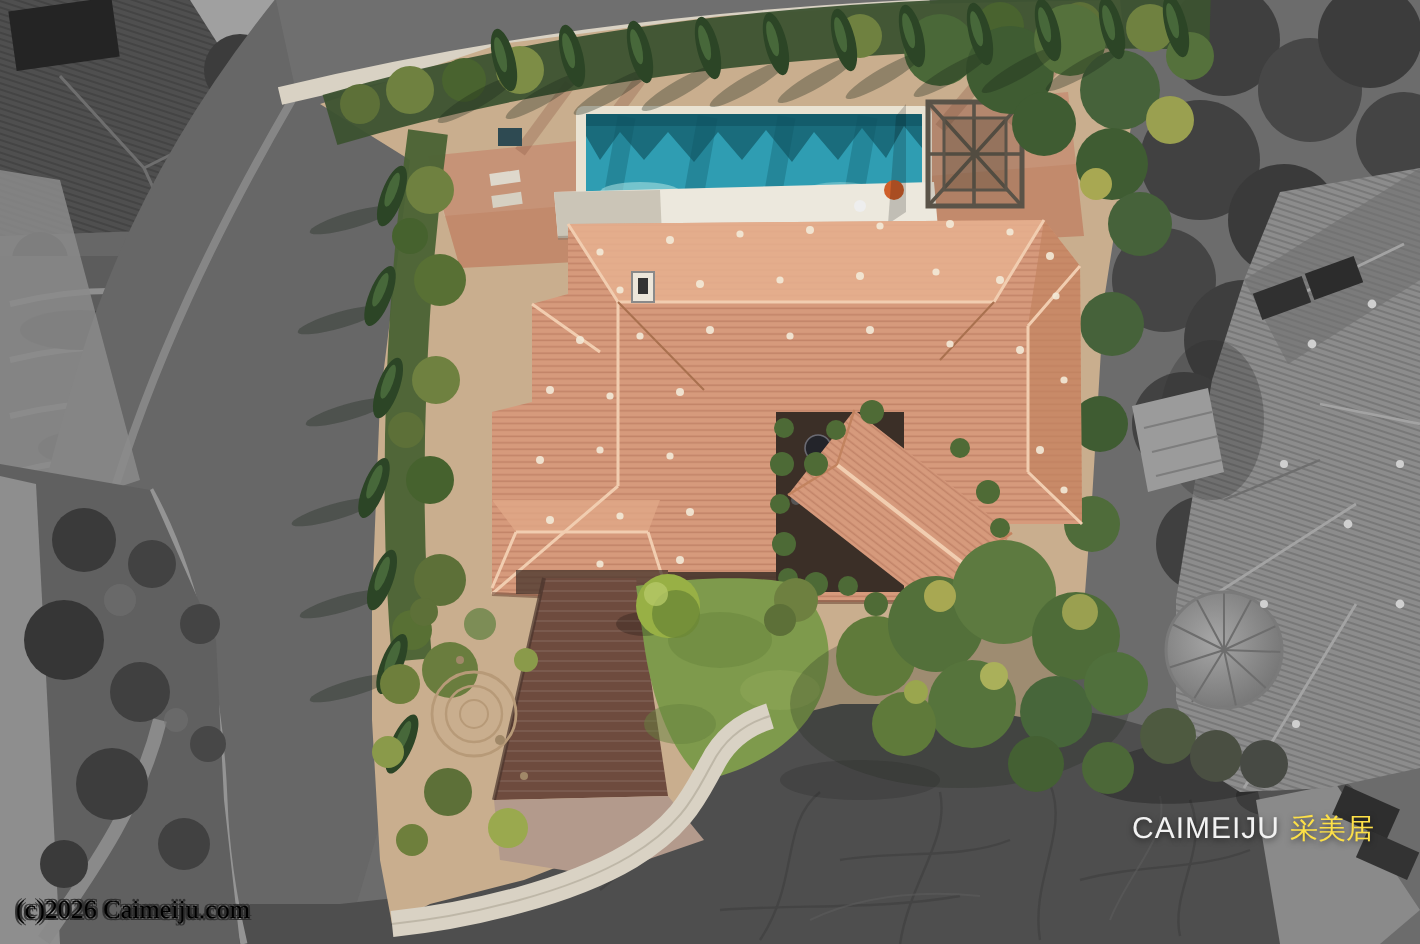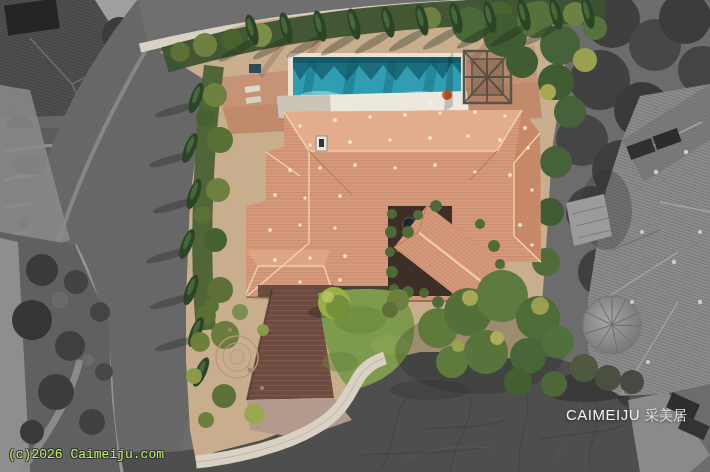--- a/index.html
+++ b/index.html
@@ -2,23 +2,23 @@
 <html><head>
 <meta charset="utf-8">
 <style>
   html,body{margin:0;padding:0;background:#222;}
   .stage{position:relative;width:710px;height:472px;overflow:hidden;background:#6a6a6a;
          font-family:"Liberation Sans",sans-serif;}
   .stage svg{position:absolute;left:0;top:0;display:block;}
   .wm-brand{position:absolute;left:566px;top:406px;white-space:nowrap;
             text-shadow:0 1px 3px rgba(0,0,0,.55);}
   .wm-brand .latin{font-weight:normal;font-size:15px;letter-spacing:.5px;color:#f2f2f2;}
-  .wm-brand .cjk{font-size:14px;color:#e5e5e5;margin-left:5px;font-family:"DejaVu Sans",sans-serif;}
-  .wm-copy{position:absolute;left:8px;top:447px;font-family:Liberation Mono, monospace;
-           font-size:13px;color:#bef264;white-space:nowrap;
+  .wm-brand .cjk{font-size:14px;color:#fde047;margin-left:5px;font-family:"DejaVu Sans",sans-serif;}
+  .wm-copy{position:absolute;left:8px;top:447px;font-family:Liberation Serif, serif;
+           font-size:13px;color:#000000;white-space:nowrap;
            text-shadow:-1px -1px 0 rgba(45,45,45,.85),1px -1px 0 rgba(45,45,45,.85),
                        -1px 1px 0 rgba(45,45,45,.85),1px 1px 0 rgba(45,45,45,.85);}
 </style>
 </head>
 <body>
 
 <div class="stage">
 <svg width="710" height="472" viewBox="0 0 710 472">
   <defs>
     <pattern id="tw" width="7" height="3.2" patternUnits="userSpaceOnUse">

